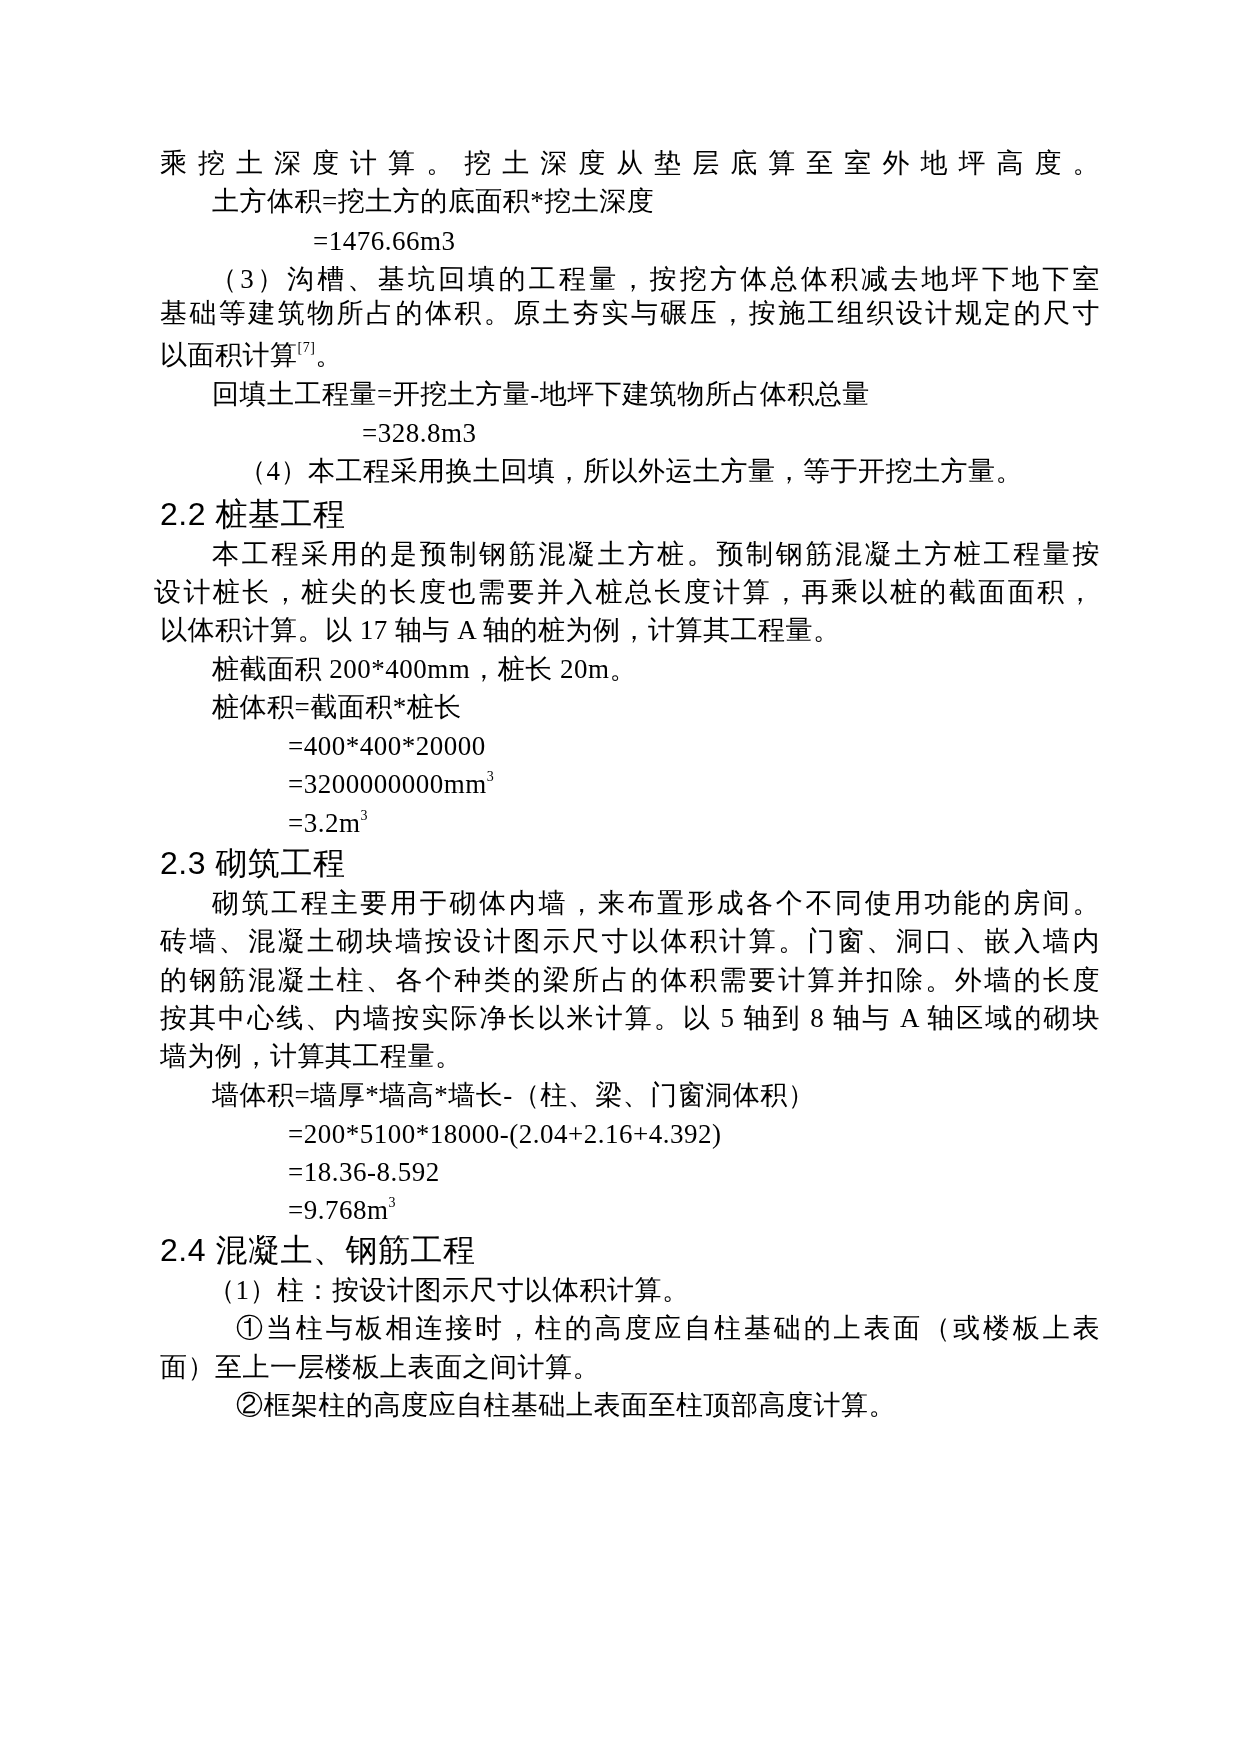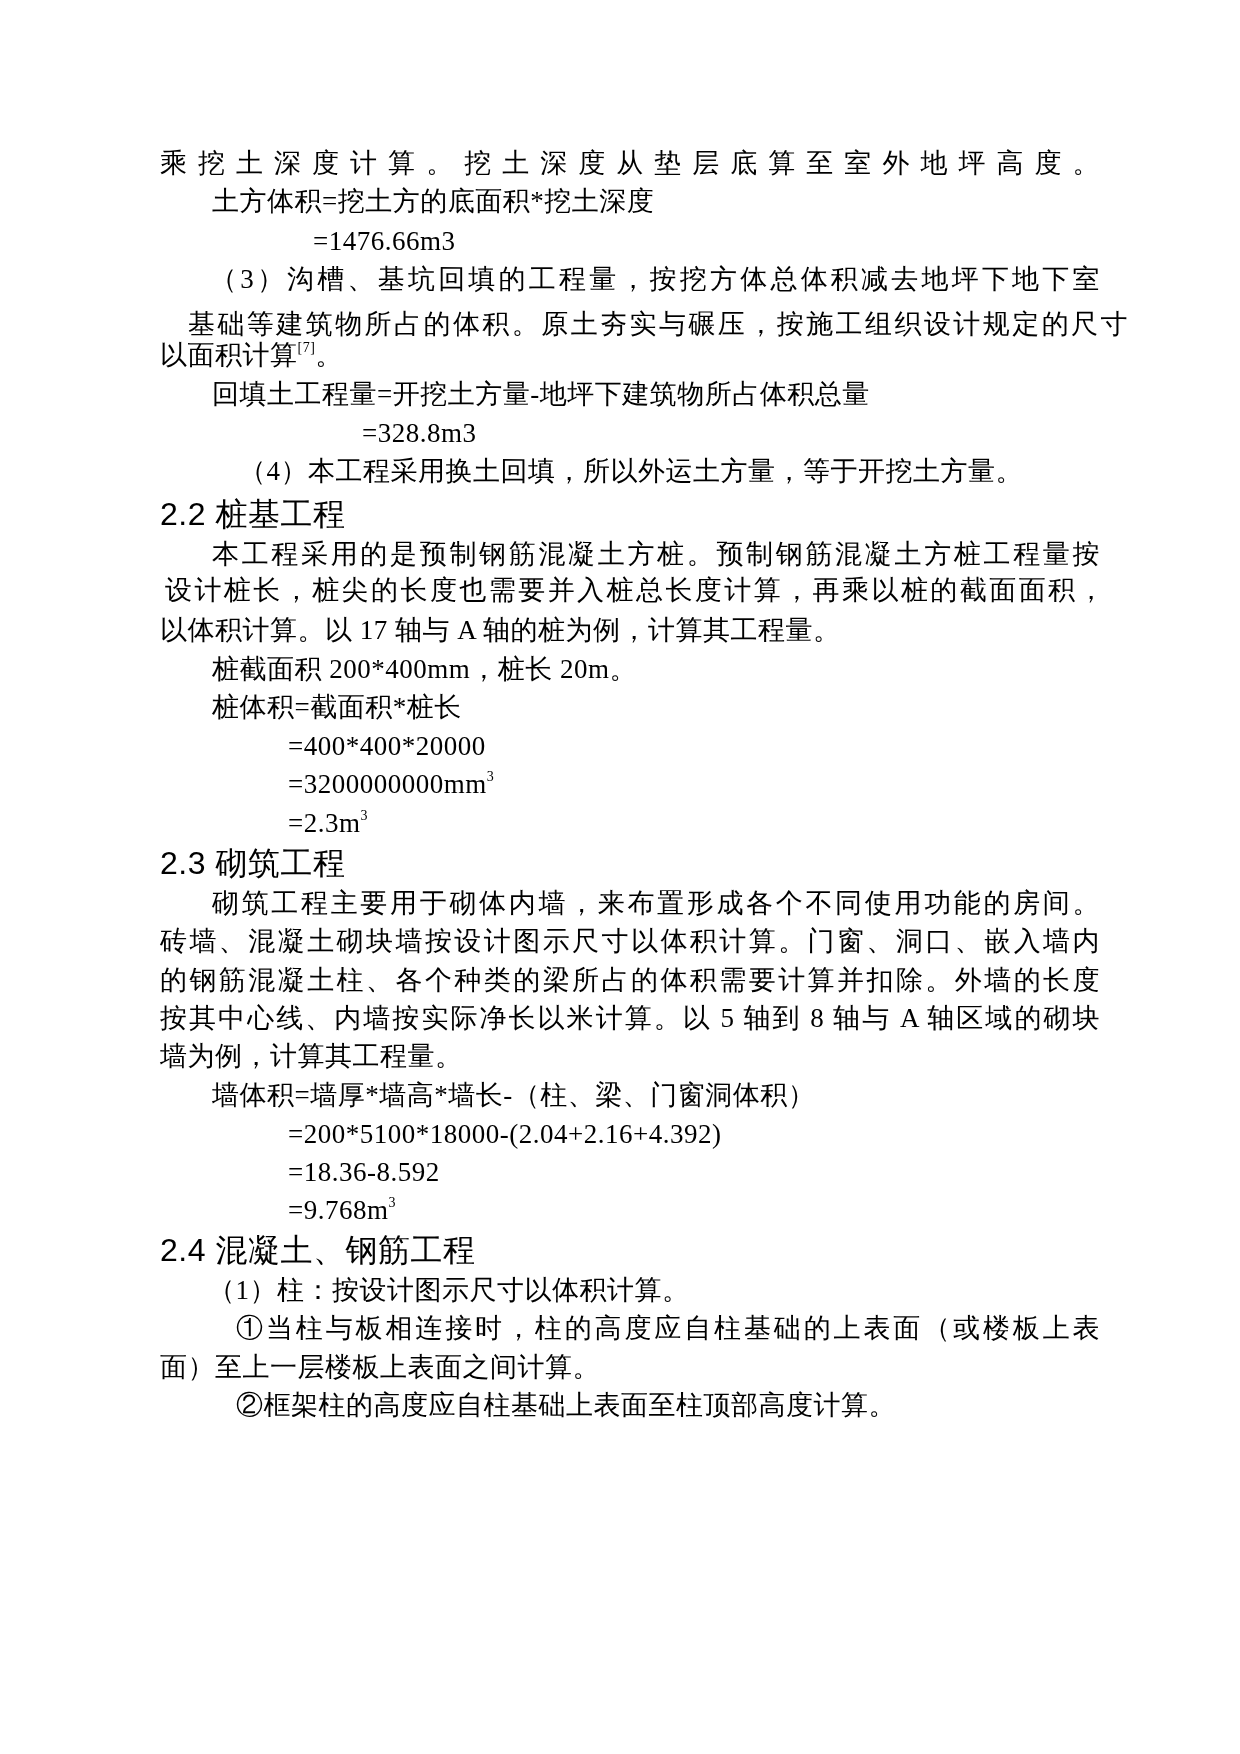--- a/index.html
+++ b/index.html
@@ -24,35 +24,35 @@
   </style>
 </head>
 <body>
 
 <div>
 
   <div class="line just" style="left:160px; top:143px;">乘挖土深度计算。挖土深度从垫层底算至室外地坪高度。</div>
   <div class="line" style="left:212px; top:181px;">土方体积=挖土方的底面积*挖土深度</div>
   <div class="line" style="left:313px; top:221px;">=1476.66m3</div>
   <div class="line just" style="left:210px; top:259px; width:890px;">（3）沟槽、基坑回填的工程量，按挖方体总体积减去地坪下地下室</div>
-  <div class="line just" style="left:160px; top:304px;margin-left:28px;">基础等建筑物所占的体积。原土夯实与碾压，按施工组织设计规定的尺寸</div>
+  <div class="line just" style="left:160px; top:293px;">基础等建筑物所占的体积。原土夯实与碾压，按施工组织设计规定的尺寸</div>
   <div class="line" style="left:160px; top:335px;"><span>以面积计算</span><sup>[7]</sup><span>。</span></div>
   <div class="line" style="left:212px; top:374px;">回填土工程量=开挖土方量-地坪下建筑物所占体积总量</div>
   <div class="line" style="left:362px; top:413px;">=328.8m3</div>
   <div class="line" style="left:210px; top:451px;margin-left:29px;">（4）本工程采用换土回填，所以外运土方量，等于开挖土方量。</div>
 
   <div class="line h" style="left:160px; top:494px;">2.2 桩基工程</div>
   <div class="line just" style="left:212px; top:534px; width:888px;">本工程采用的是预制钢筋混凝土方桩。预制钢筋混凝土方桩工程量按</div>
-  <div class="line just" style="left:165px; top:572px;font-family:Liberation Mono, monospace;">设计桩长，桩尖的长度也需要并入桩总长度计算，再乘以桩的截面面积，</div>
+  <div class="line just" style="left:154px; top:572px;">设计桩长，桩尖的长度也需要并入桩总长度计算，再乘以桩的截面面积，</div>
   <div class="line" style="left:160px; top:610px;">以体积计算。以 17 轴与 A 轴的桩为例，计算其工程量。</div>
   <div class="line" style="left:212px; top:649px;">桩截面积 200*400mm，桩长 20m。</div>
   <div class="line" style="left:212px; top:687px;">桩体积=截面积*桩长</div>
   <div class="line" style="left:288px; top:726px;">=400*400*20000</div>
   <div class="line" style="left:288px; top:764px;"><span>=3200000000mm</span><sup>3</sup></div>
-  <div class="line" style="left:288px; top:803px;"><span>=2.3m</span><sup>3</sup></div>
+  <div class="line" style="left:288px; top:803px;"><span>=3.2m</span><sup>3</sup></div>
 
   <div class="line h" style="left:160px; top:843px;">2.3 砌筑工程</div>
   <div class="line just" style="left:212px; top:883px; width:888px;">砌筑工程主要用于砌体内墙，来布置形成各个不同使用功能的房间。</div>
   <div class="line just" style="left:160px; top:921px;">砖墙、混凝土砌块墙按设计图示尺寸以体积计算。门窗、洞口、嵌入墙内</div>
   <div class="line just" style="left:160px; top:960px;">的钢筋混凝土柱、各个种类的梁所占的体积需要计算并扣除。外墙的长度</div>
   <div class="line just" style="left:160px; top:998px;">按其中心线、内墙按实际净长以米计算。以 5 轴到 8 轴与 A 轴区域的砌块</div>
   <div class="line" style="left:160px; top:1036px;">墙为例，计算其工程量。</div>
   <div class="line" style="left:212px; top:1075px;">墙体积=墙厚*墙高*墙长-（柱、梁、门窗洞体积）</div>
   <div class="line" style="left:288px; top:1114px;">=200*5100*18000-(2.04+2.16+4.392)</div>
   <div class="line" style="left:288px; top:1152px;">=18.36-8.592</div>

